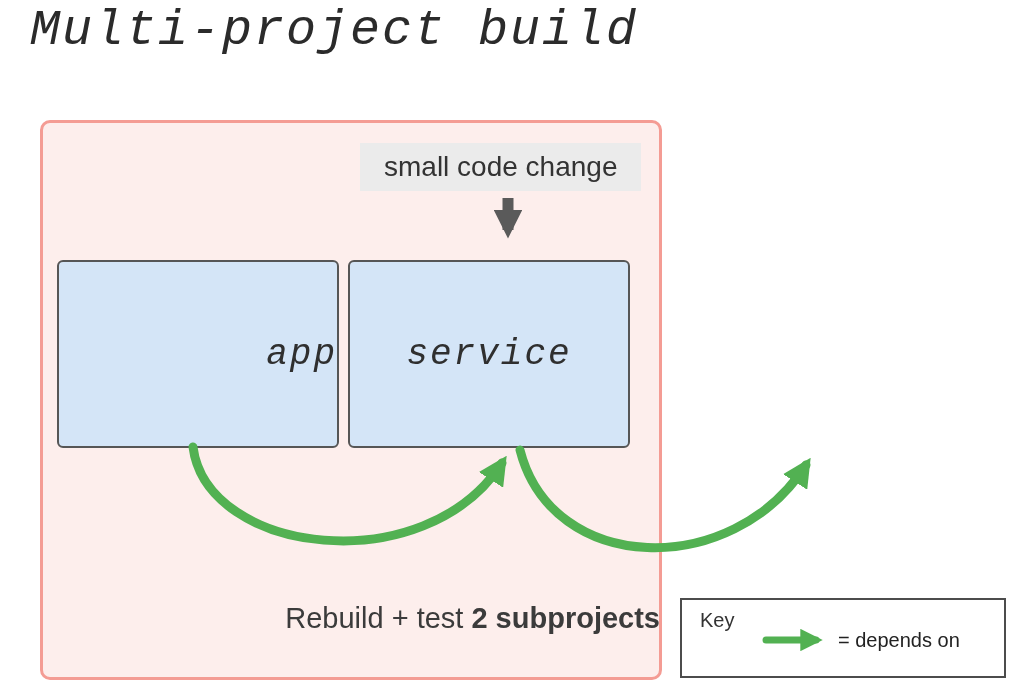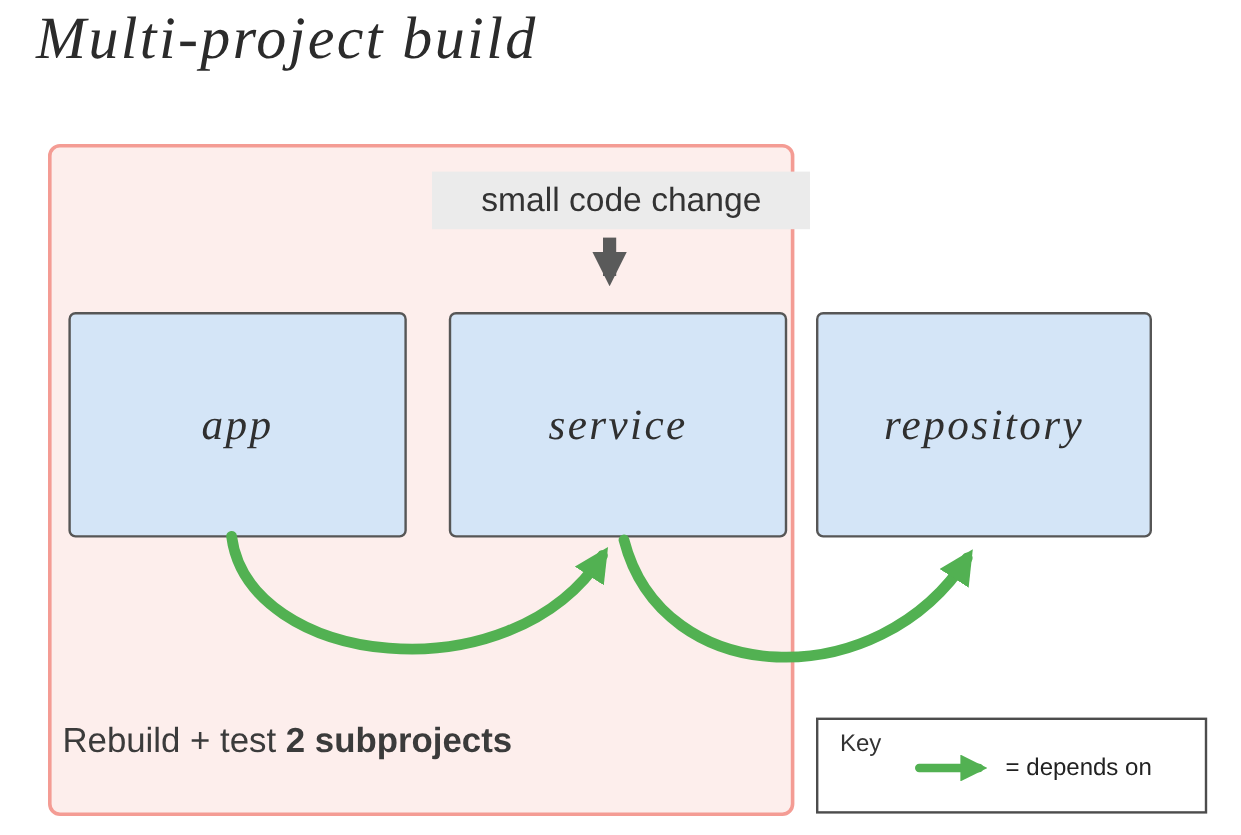--- a/index.html
+++ b/index.html
@@ -9,21 +9,21 @@
     font-family: "Liberation Sans", sans-serif;
   }
   .canvas {
     position: relative;
     width: 1034px;
     height: 696px;
     background: #ffffff;
     overflow: hidden;
   }
   .handwritten {
-    font-family: Liberation Serif, serif;
+    font-family: Liberation Mono, monospace;
     font-style: italic;
   }
   .title {
     position: absolute;
     left: 30px;
     top: 2px;
     margin: 0;
     font-size: 50px;
     font-weight: 400;
     letter-spacing: 2px;
@@ -40,57 +40,56 @@
     border: 3px solid #f49c94;
     border-radius: 10px;
     z-index: 1;
   }
   .annotation {
     position: absolute;
     left: 360px;
     top: 143px;
     height: 48px;
     line-height: 48px;
-    padding: 0 41px;
+    padding: 0 24px;
     background: #ebebeb;
     color: #333333;
     font-size: 28px;
     white-space: nowrap;
     z-index: 3;
   }
   .box {
     position: absolute;
     top: 260px;
     height: 184px;
     background: #d4e5f7;
     border: 2px solid #565656;
     border-radius: 6px;
     display: flex;
     align-items: center;
     justify-content: center;
     z-index: 2;
   }
-  .box-app { left: 57px; width: 278px; }
-  .box-service { left: 374px; width: 278px; }
+  .box-app { left: 57px; width: 278px; justify-content: flex-end; }
+  .box-service { left: 348px; width: 278px; }
   .box-repository { left: 680px; width: 276px; }
   .box-label {
     font-size: 36px;
     letter-spacing: 2px;
     color: #2f2f2f;
   }
   .caption {
     position: absolute;
     left: 40px;
     top: 602px;
     width: 620px;
-    text-align: left;
+    text-align: right;
     font-size: 29px;
     color: #3b3b3b;
     z-index: 3;
-    margin-left: 12px;
   }
   .caption b { font-weight: 700; }
   .arrows {
     position: absolute;
     left: 0;
     top: 0;
     width: 1034px;
     height: 696px;
     pointer-events: none;
     z-index: 4;
@@ -131,23 +130,20 @@
   <h1 class="title handwritten">Multi-project build</h1>
 
   <div class="pink-zone"></div>
 
   <div class="box box-app">
     <span class="box-label handwritten">app</span>
   </div>
   <div class="box box-service">
     <span class="box-label handwritten">service</span>
   </div>
-  <div class="box box-repository">
-    <span class="box-label handwritten">repository</span>
-  </div>
 
   <div class="annotation">small code change</div>
 
   <div class="caption">
     <span>Rebuild + test </span><b>2 subprojects</b>
   </div>
 
   <svg class="arrows" viewBox="0 0 1034 696" xmlns="http://www.w3.org/2000/svg">
     <defs>
       <marker id="ah-green" viewBox="0 0 10 10" refX="7" refY="5" markerWidth="3.2" markerHeight="3.2" orient="auto">

